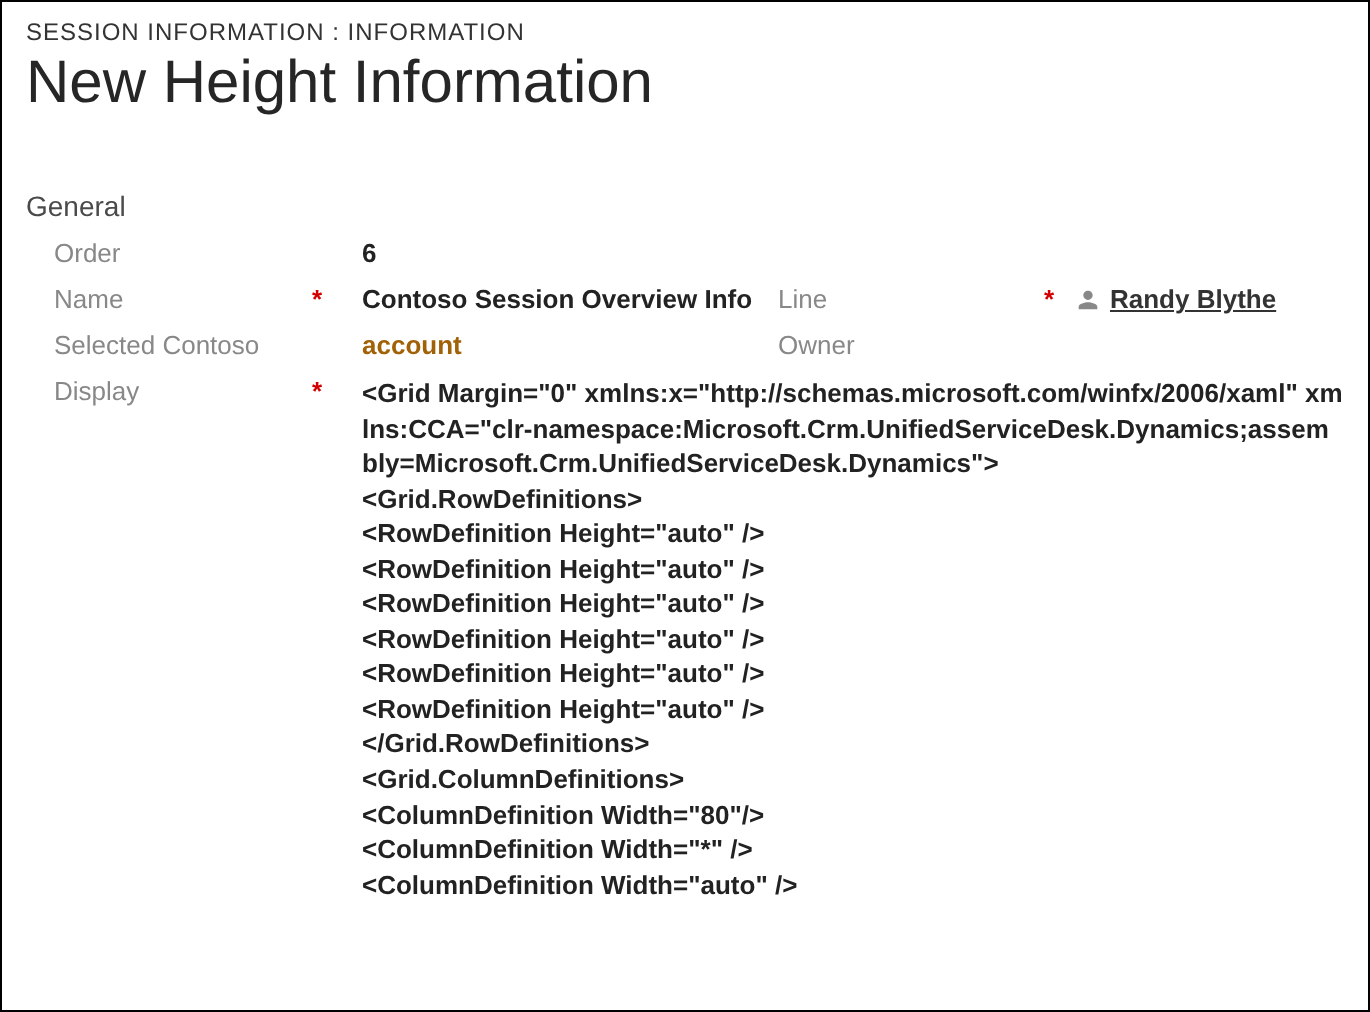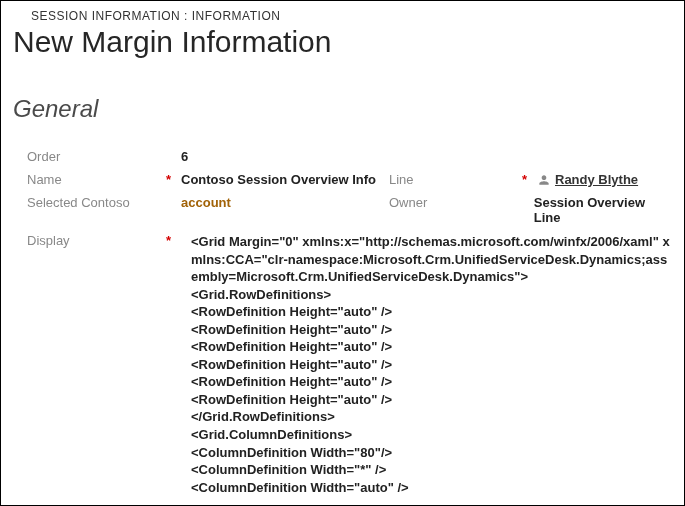--- a/index.html
+++ b/index.html
@@ -14,34 +14,32 @@
       width: 685px;
       height: 506px;
       border: 1px solid #000;
       overflow: hidden;
     }
     .breadcrumb {
       font-size: 12px;
       color: #333;
       letter-spacing: 0.5px;
       margin-bottom: 2px;
-      margin-left: 18px;
     }
     .page-title {
       font-size: 30px;
       font-weight: 300;
       color: #262626;
       margin-bottom: 36px;
     }
     .section-title {
-      font-size: 24px;
+      font-size: 14px;
       font-weight: 400;
       color: #4a4a4a;
-      margin-bottom: 26px;
-      font-style: italic;
+      margin-bottom: 8px;
     }
     .form-area {
       padding-left: 14px;
     }
     .row {
       display: flex;
       align-items: flex-start;
       margin-bottom: 8px;
     }
     .col-left {
@@ -52,21 +50,21 @@
     .col-right {
       flex: 1;
       display: flex;
       align-items: flex-start;
     }
     .label-cell {
       width: 154px;
       display: flex;
       justify-content: space-between;
       align-items: center;
-      padding-right: 10px;
+      padding-right: 20px;
     }
     .label-cell-right {
       width: 148px;
       display: flex;
       justify-content: space-between;
       align-items: center;
       padding-right: 10px;
     }
     .label-text {
       font-size: 13px;
@@ -99,38 +97,37 @@
       color: #333;
     }
     .user-icon {
       width: 14px;
       height: 14px;
       fill: #888;
     }
     .display-row {
       display: flex;
       align-items: flex-start;
-      gap: 10px;
     }
     .display-content {
       font-size: 13px;
       font-weight: 600;
       color: #222;
       line-height: 1.35;
       white-space: pre-line;
       flex: 1;
       overflow: hidden;
       word-break: break-all;
     }
   </style>
 </head>
 <body>
 
 <div class="breadcrumb">SESSION INFORMATION : INFORMATION</div>
-<h1 class="page-title">New Margin Information</h1>
+<h1 class="page-title">New Height Information</h1>
 
 <h2 class="section-title">General</h2>
 
 <div class="form-area">
 
   <div class="row">
     <div class="col-left">
       <div class="label-cell">
         <span class="label-text">Order</span>
       </div>
@@ -164,21 +161,20 @@
     <div class="col-left">
       <div class="label-cell">
         <span class="label-text">Selected Contoso</span>
       </div>
       <div class="value-cell value-link">account</div>
     </div>
     <div class="col-right">
       <div class="label-cell-right">
         <span class="label-text">Owner</span>
       </div>
-      <div class="value-cell">Session Overview Line</div>
     </div>
   </div>
 
   <div class="display-row">
     <div class="label-cell">
       <span class="label-text">Display</span>
       <span class="req-star">*</span>
     </div>
     <div class="display-content">&lt;Grid Margin="0" xmlns:x="http://schemas.microsoft.com/winfx/2006/xaml" xmlns:CCA="clr-namespace:Microsoft.Crm.UnifiedServiceDesk.Dynamics;assembly=Microsoft.Crm.UnifiedServiceDesk.Dynamics"&gt;
 &lt;Grid.RowDefinitions&gt;

